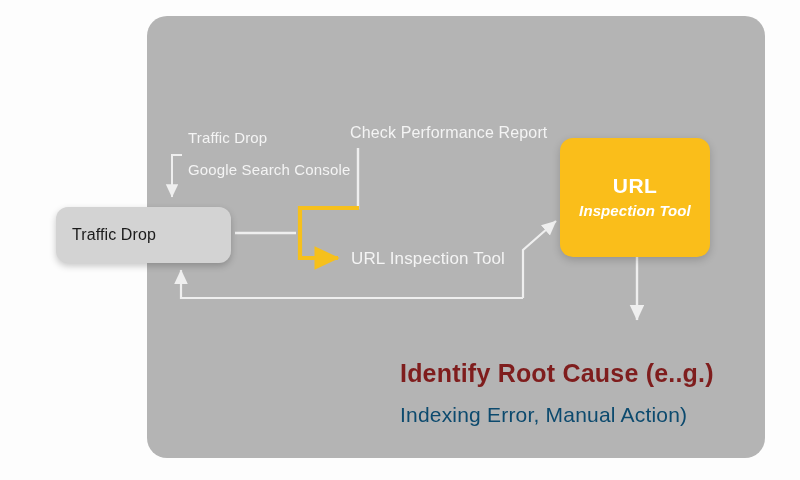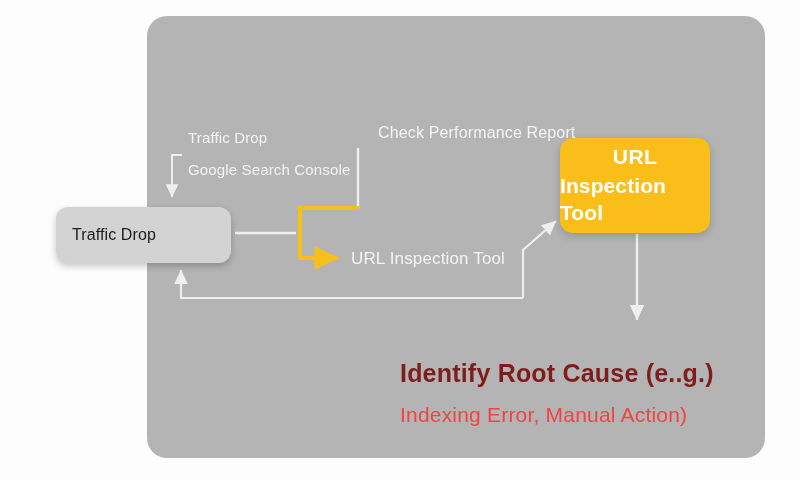--- a/index.html
+++ b/index.html
@@ -63,72 +63,73 @@
     letter-spacing: .1px;
     white-space: nowrap;
   }
 
   
   .node-url {
     position: absolute;
     left: 560px;
     top: 138px;
     width: 150px;
-    height: 95px;
+    height: 119px;
     background: #fabe1a;
     border-radius: 13px;
     box-shadow: 0 3px 8px rgba(0,0,0,0.18);
     display: flex;
     flex-direction: column;
     align-items: center;
     justify-content: center;
     color: #ffffff;
   }
   .node-url .line1 {
     font-size: 21px;
     font-weight: bold;
     line-height: 1.15;
     letter-spacing: .4px;
   }
   .node-url .line2 {
-    font-size: 21px;
+    font-size: 15px;
     font-weight: bold;
     line-height: 1.3;
     margin-top: 3px;
     letter-spacing: .1px;
+    font-style: italic;
   }
 
   
   .lab {
     position: absolute;
     color: #f4f4f4;
     white-space: nowrap;
     letter-spacing: .15px;
   }
   .lab-traffic-drop  { left: 188px; top: 129px; font-size: 15px; }
   .lab-gsc           { left: 188px; top: 150px; font-size: 15px; margin-top: 11px; }
-  .lab-check-perf    { left: 350px; top: 124px; font-size: 16px; margin-left: 28px; }
+  .lab-check-perf    { left: 350px; top: 124px; font-size: 16px; }
   .lab-url-insp      { left: 351px; top: 249px; font-size: 17px; }
 
   .bottom-bold {
     position: absolute;
     left: 400px;
     top: 359px;
     font-size: 25px;
     font-weight: bold;
     color: #7f1d1d;
     white-space: nowrap;
     letter-spacing: .2px;
   }
   .bottom-reg {
     position: absolute;
     left: 400px;
     top: 403px;
     font-size: 21px;
-    color: #ef4444;
+    color: #0c4a6e;
     white-space: nowrap;
     letter-spacing: .2px;
   }
 </style>
 </head>
 <body>
 
 <div id="canvas">
 
   <div class="panel"></div>

